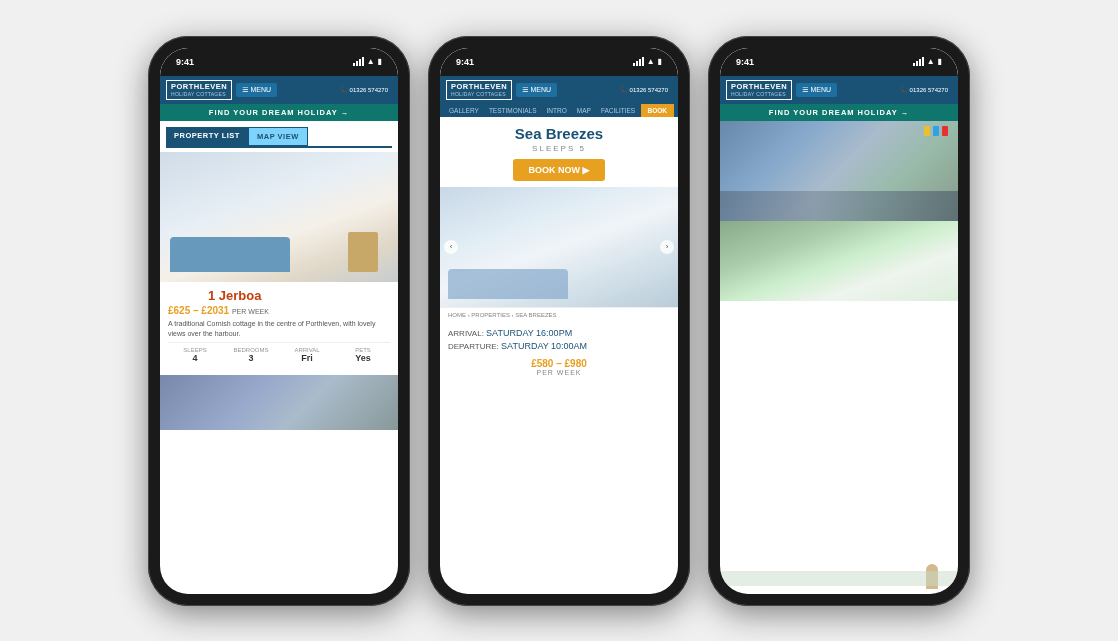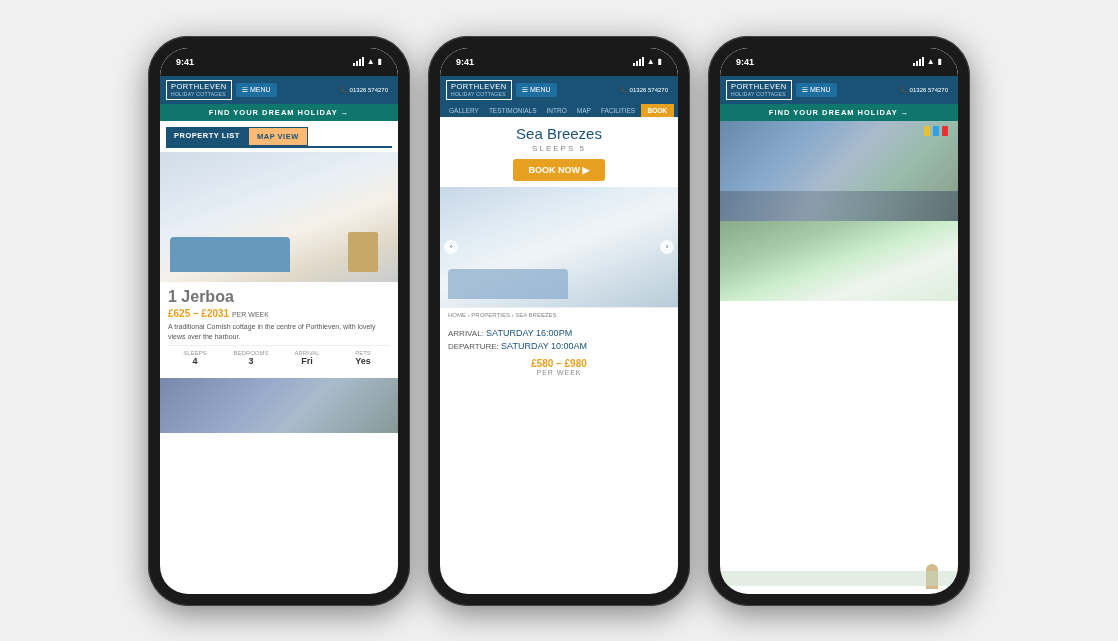--- a/index.html
+++ b/index.html
@@ -85,21 +85,21 @@
     }
     .logo-box {
       background: #1a5276;
       border: 1px solid #fff;
       padding: 2px 4px;
       min-width: 54px;
     }
     .logo-title {
       color: #fff;
       font-size: 7.5px;
-      font-weight: normal;
+      font-weight: bold;
       letter-spacing: 0.5px;
       line-height: 1.1;
     }
     .logo-sub {
       color: #a8c8e0;
       font-size: 5px;
       letter-spacing: 0.3px;
     }
     .menu-btn {
       background: #1e6fa0;
@@ -141,42 +141,43 @@
       font-size: 7.5px;
       font-weight: bold;
       letter-spacing: 0.5px;
       cursor: pointer;
     }
     .prop-tab.active {
       background: #1a5276;
       color: #fff;
     }
     .prop-tab.inactive {
-      background: #fdba74;
+      background: #7dd3fc;
       color: #1a5276;
       border: 1px solid #1a5276;
     }
     .property-image {
       width: 100%;
       height: 130px;
       background: linear-gradient(135deg, #b8cce4 0%, #d5e8f0 30%, #e8f0f5 50%, #c8d8e8 70%, #a8c0d8 100%);
       position: relative;
       overflow: hidden;
     }
     .prop-img-living {
       background: linear-gradient(160deg, #d0dce8 0%, #e8eff5 40%, #f5f0e8 60%, #e0d8c8 80%, #c8ccd0 100%);
     }
     .prop-content {
       padding: 6px 8px;
     }
     .prop-name {
-      color: #737373;
-      font-size: 16px;
+      color: #c2410c;
+      font-size: 13px;
       font-weight: bold;
       margin-bottom: 2px;
+      margin-left: 40px;
     }
     .prop-price {
       color: #e8a020;
       font-size: 10px;
       font-weight: bold;
     }
     .prop-price-label {
       color: #666;
       font-size: 7px;
       font-weight: normal;
@@ -232,21 +233,21 @@
       color: #fff;
       margin-left: auto;
       padding: 3px 7px;
       font-weight: bold;
     }
     .sea-title {
       text-align: center;
       padding: 8px 0 2px;
       color: #1a5276;
       font-size: 15px;
-      font-weight: normal;
+      font-weight: bold;
     }
     .sea-sub {
       text-align: center;
       color: #888;
       font-size: 8px;
       letter-spacing: 2px;
       margin-bottom: 6px;
     }
     .book-now-btn {
       background: #e8a020;

